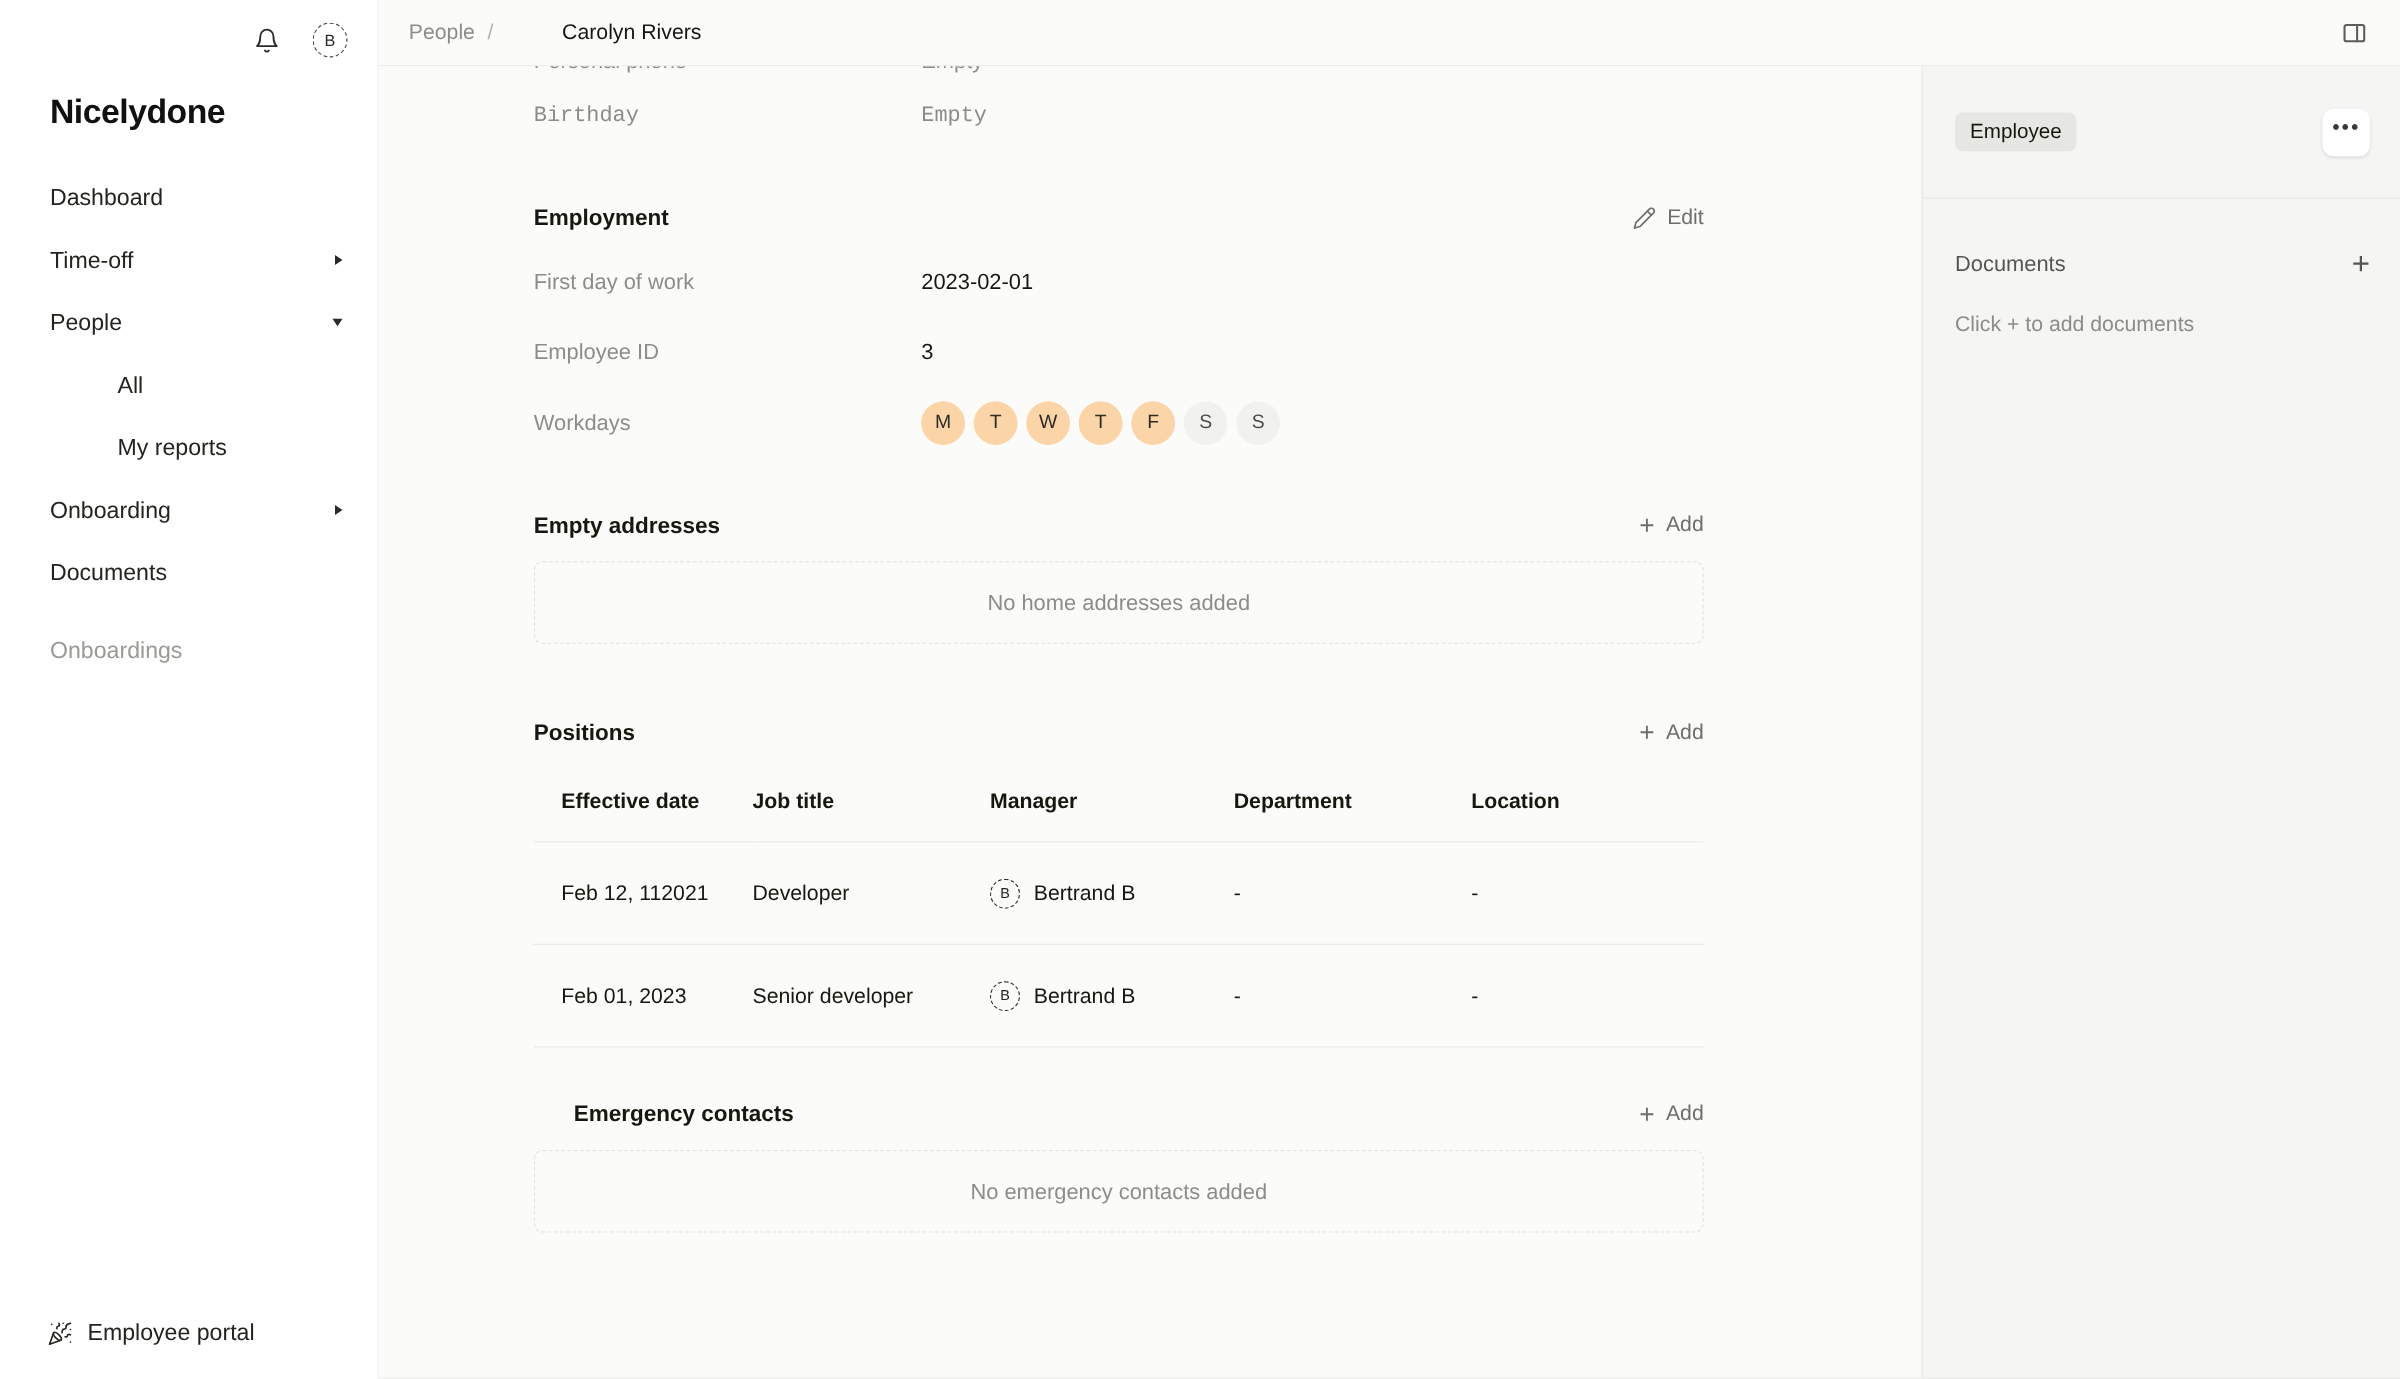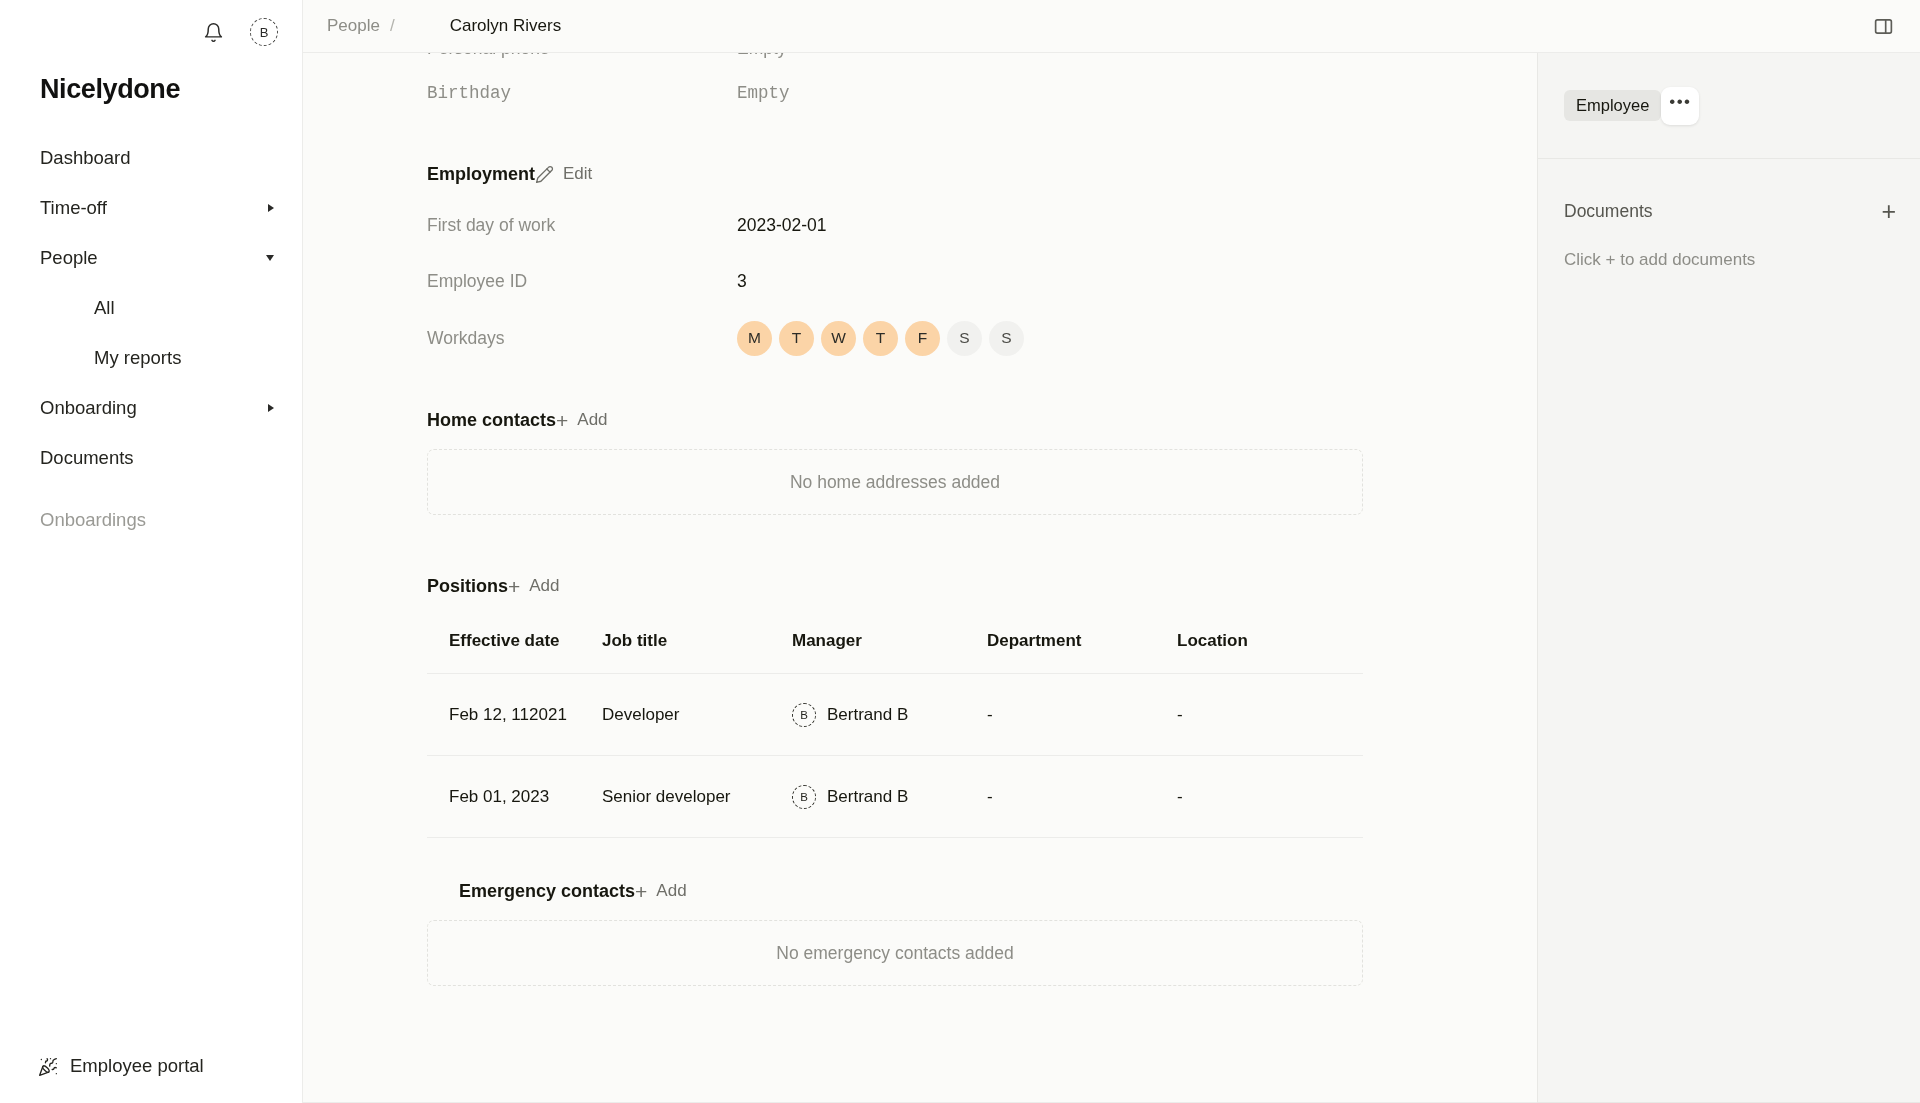--- a/index.html
+++ b/index.html
@@ -94,22 +94,22 @@
   }
   .content-inner { padding: 0 0 0 0; }
   .block { width: 936px; margin-left: 124px; }
 
   .kv-row { display: flex; align-items: center; height: 56px; }
   .kv-key { width: 310px; font-size: 17.5px; color: #8d8d87; flex: 0 0 310px; }
   .kv-val { font-size: 17.5px; color: #17170f; }
   .kv-val.empty { color: #8d8d87; }
 
   .sec-head {
-    display: flex; align-items: center; 
-    height: 46px; margin-top: 30px;
+    display: flex; align-items: center; justify-content: space-between;
+    height: 46px; margin-top: 30px; gap: 48px;
   }
   .sec-title { font-size: 18px; font-weight: bold; color: #17170f; }
   .sec-action {
     display: flex; align-items: center; gap: 9px; font-size: 17px;
     color: #6f6f69; cursor: pointer;
   }
   .plus-ico { font-size: 21px; line-height: 1; color: #6f6f69; font-weight: 300; }
 
   .daycircles { display: flex; gap: 7px; }
   .daycircle {
@@ -149,21 +149,21 @@
   }
 
   
   .rightpanel {
     width: 383px; flex: 0 0 383px; background: #f5f5f3;
     border-left: 1px solid #e8e8e5; border-bottom: 1px solid #e8e8e5;
     display: flex; flex-direction: column;
   }
   .rp-head {
     height: 106px; display: flex; align-items: center;
-    padding: 0 24px 0 26px;
+    justify-content: space-between; padding: 0 24px 0 26px;
     border-bottom: 1px solid #e8e8e5;
   }
   .chip {
     background: #e6e6e3; color: #17170f; font-size: 16.5px;
     padding: 6px 12px; border-radius: 6px; cursor: pointer;
   }
   .dots-btn {
     width: 38px; height: 38px; border-radius: 9px; background: #ffffff;
     box-shadow: 0 1px 3px rgba(0,0,0,0.10);
     display: flex; align-items: center; justify-content: center;
@@ -328,21 +328,21 @@
                   </div>
                 <div class="daycircle off">
                     <span>S</span>
                   </div>
               </div>
             </div>
           </div>
 
           <div class="block">
             <div class="sec-head">
-              <div class="sec-title">Home contacts</div>
+              <div class="sec-title">Empty addresses</div>
               <div class="sec-action">
                 <span class="plus-ico">+</span>
                 <span>Add</span>
               </div>
             </div>
             <div class="empty-box">
               <span>No home addresses added</span>
             </div>
           </div>
 

